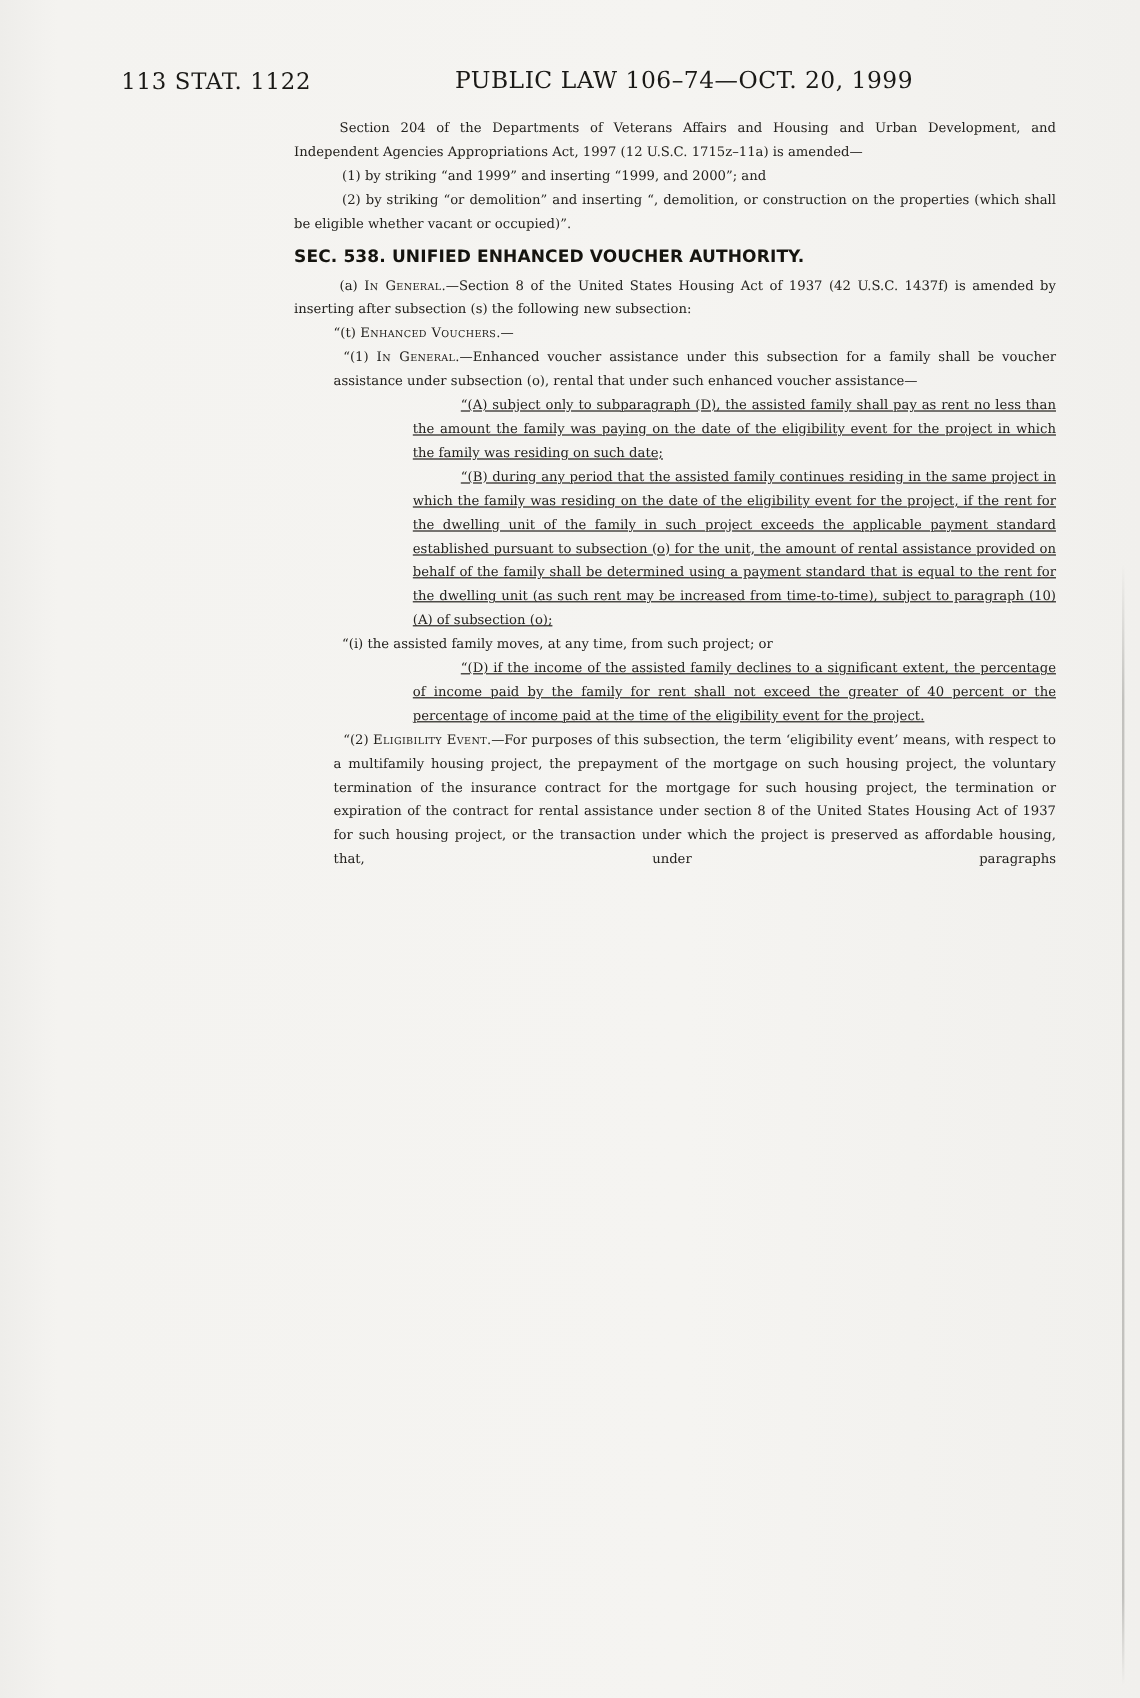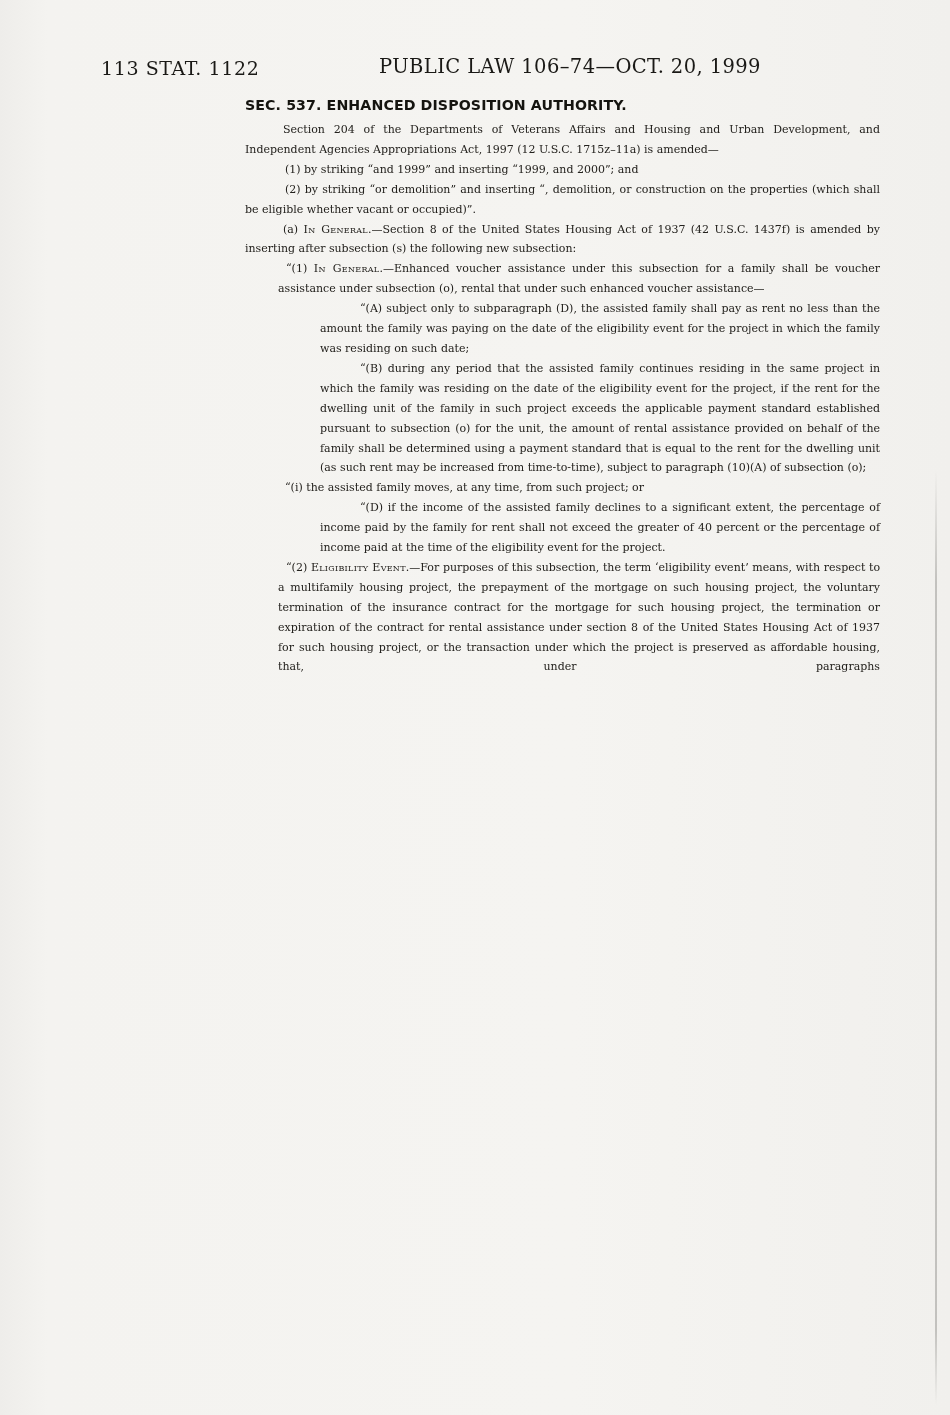--- a/index.html
+++ b/index.html
@@ -36,46 +36,47 @@
     font-family:"DejaVu Sans","Liberation Sans",sans-serif;
     font-weight:bold; font-size:14.2px; letter-spacing:0.1px;
     margin:9px 0 7px 0; color:#15140f;
   }
   .sec-heading.first { margin-top:0; }
   .para { text-align:justify; font-size:11px; line-height:19.9px; }
   .ind   { text-indent:38px; }           
   .amend { text-indent:40px; }           
   .tq    { text-indent:33px; }           
   .q1 { margin-left:33px;  text-indent:8px;  }  
-  .q2 { margin-left:75px;  text-indent:40px; }  
+  .q2 { margin-left:99px;  text-indent:40px;text-decoration:underline; }  
   .q3 { text-indent:40px; }  
   .cont { text-align-last: justify; }    
   .sc { font-variant: small-caps; letter-spacing:0.3px; }
 </style>
 </head>
 <body>
 
 <div class="scan-left"></div>
 <div class="scan-right"></div>
 
 <header class="page-header">
   <span class="stat-no">113 STAT. 1122</span>
   <span class="law-title">PUBLIC LAW 106–74—OCT. 20, 1999</span>
 </header>
 
 <main class="text-block">
 
-  <h2 class="sec-heading first">SEC. 537. ENHANCED DISPOSITION AUTHORITY.</h2>
   <p class="para ind">Section 204 of the Departments of Veterans Affairs and Housing and Urban Development, and Independent Agencies Appropriations Act, 1997 (12 U.S.C. 1715z–11a) is amended—</p>
   <p class="para amend">(1) by striking “and 1999” and inserting “1999, and 2000”; and</p>
   <p class="para amend">(2) by striking “or demolition” and inserting “, demolition, or construction on the properties (which shall be eligible whether vacant or occupied)”.</p>
 
+  <h2 class="sec-heading">SEC. 538. UNIFIED ENHANCED VOUCHER AUTHORITY.</h2>
 
   <p class="para ind"><span>(a) </span><span class="sc">In General</span><span>.—Section 8 of the United States Housing Act of 1937 (42 U.S.C. 1437f) is amended by inserting after subsection (s) the following new subsection:</span></p>
 
+  <p class="para tq"><span>“(t) </span><span class="sc">Enhanced Vouchers</span><span>.—</span></p>
 
   <p class="para q1"><span>“(1) </span><span class="sc">In General</span><span>.—Enhanced voucher assistance under this subsection for a family shall be voucher assistance under subsection (o), rental that under such enhanced voucher assistance—</span></p>
 
   <p class="para q2">“(A) subject only to subparagraph (D), the assisted family shall pay as rent no less than the amount the family was paying on the date of the eligibility event for the project in which the family was residing on such date;</p>
   <p class="para q2">“(B) during any period that the assisted family continues residing in the same project in which the family was residing on the date of the eligibility event for the project, if the rent for the dwelling unit of the family in such project exceeds the applicable payment standard established pursuant to subsection (o) for the unit, the amount of rental assistance provided on behalf of the family shall be determined using a payment standard that is equal to the rent for the dwelling unit (as such rent may be increased from time-to-time), subject to paragraph (10)(A) of subsection (o);</p>
   <p class="para q3">“(i) the assisted family moves, at any time, from such project; or</p>
   <p class="para q2">“(D) if the income of the assisted family declines to a significant extent, the percentage of income paid by the family for rent shall not exceed the greater of 40 percent or the percentage of income paid at the time of the eligibility event for the project.</p>
 
   <p class="para q1 cont"><span>“(2) </span><span class="sc">Eligibility Event</span><span>.—For purposes of this subsection, the term ‘eligibility event’ means, with respect to a multifamily housing project, the prepayment of the mortgage on such housing project, the voluntary termination of the insurance contract for the mortgage for such housing project, the termination or expiration of the contract for rental assistance under section 8 of the United States Housing Act of 1937 for such housing project, or the transaction under which the project is preserved as affordable housing, that, under paragraphs</span></p>
 

